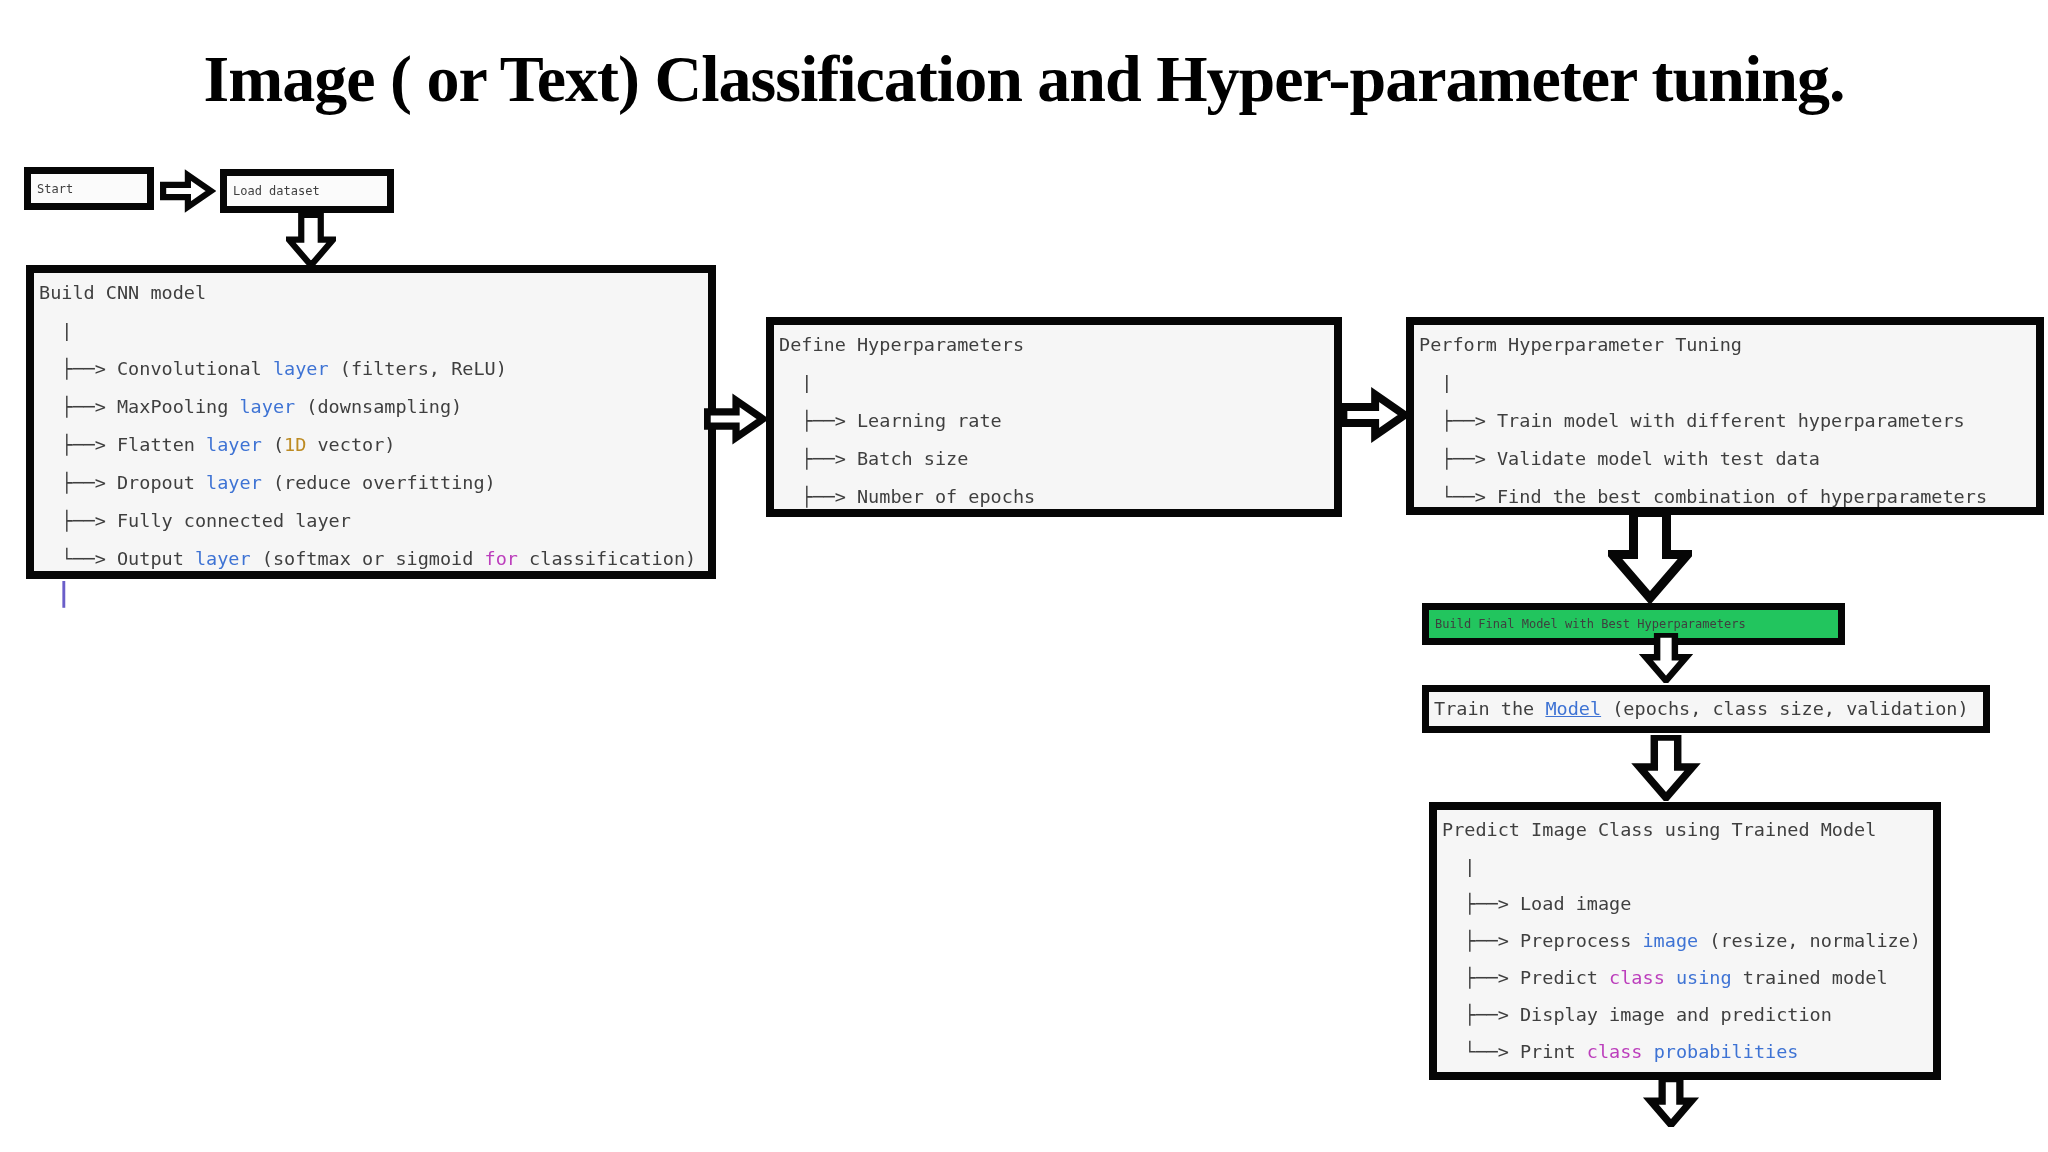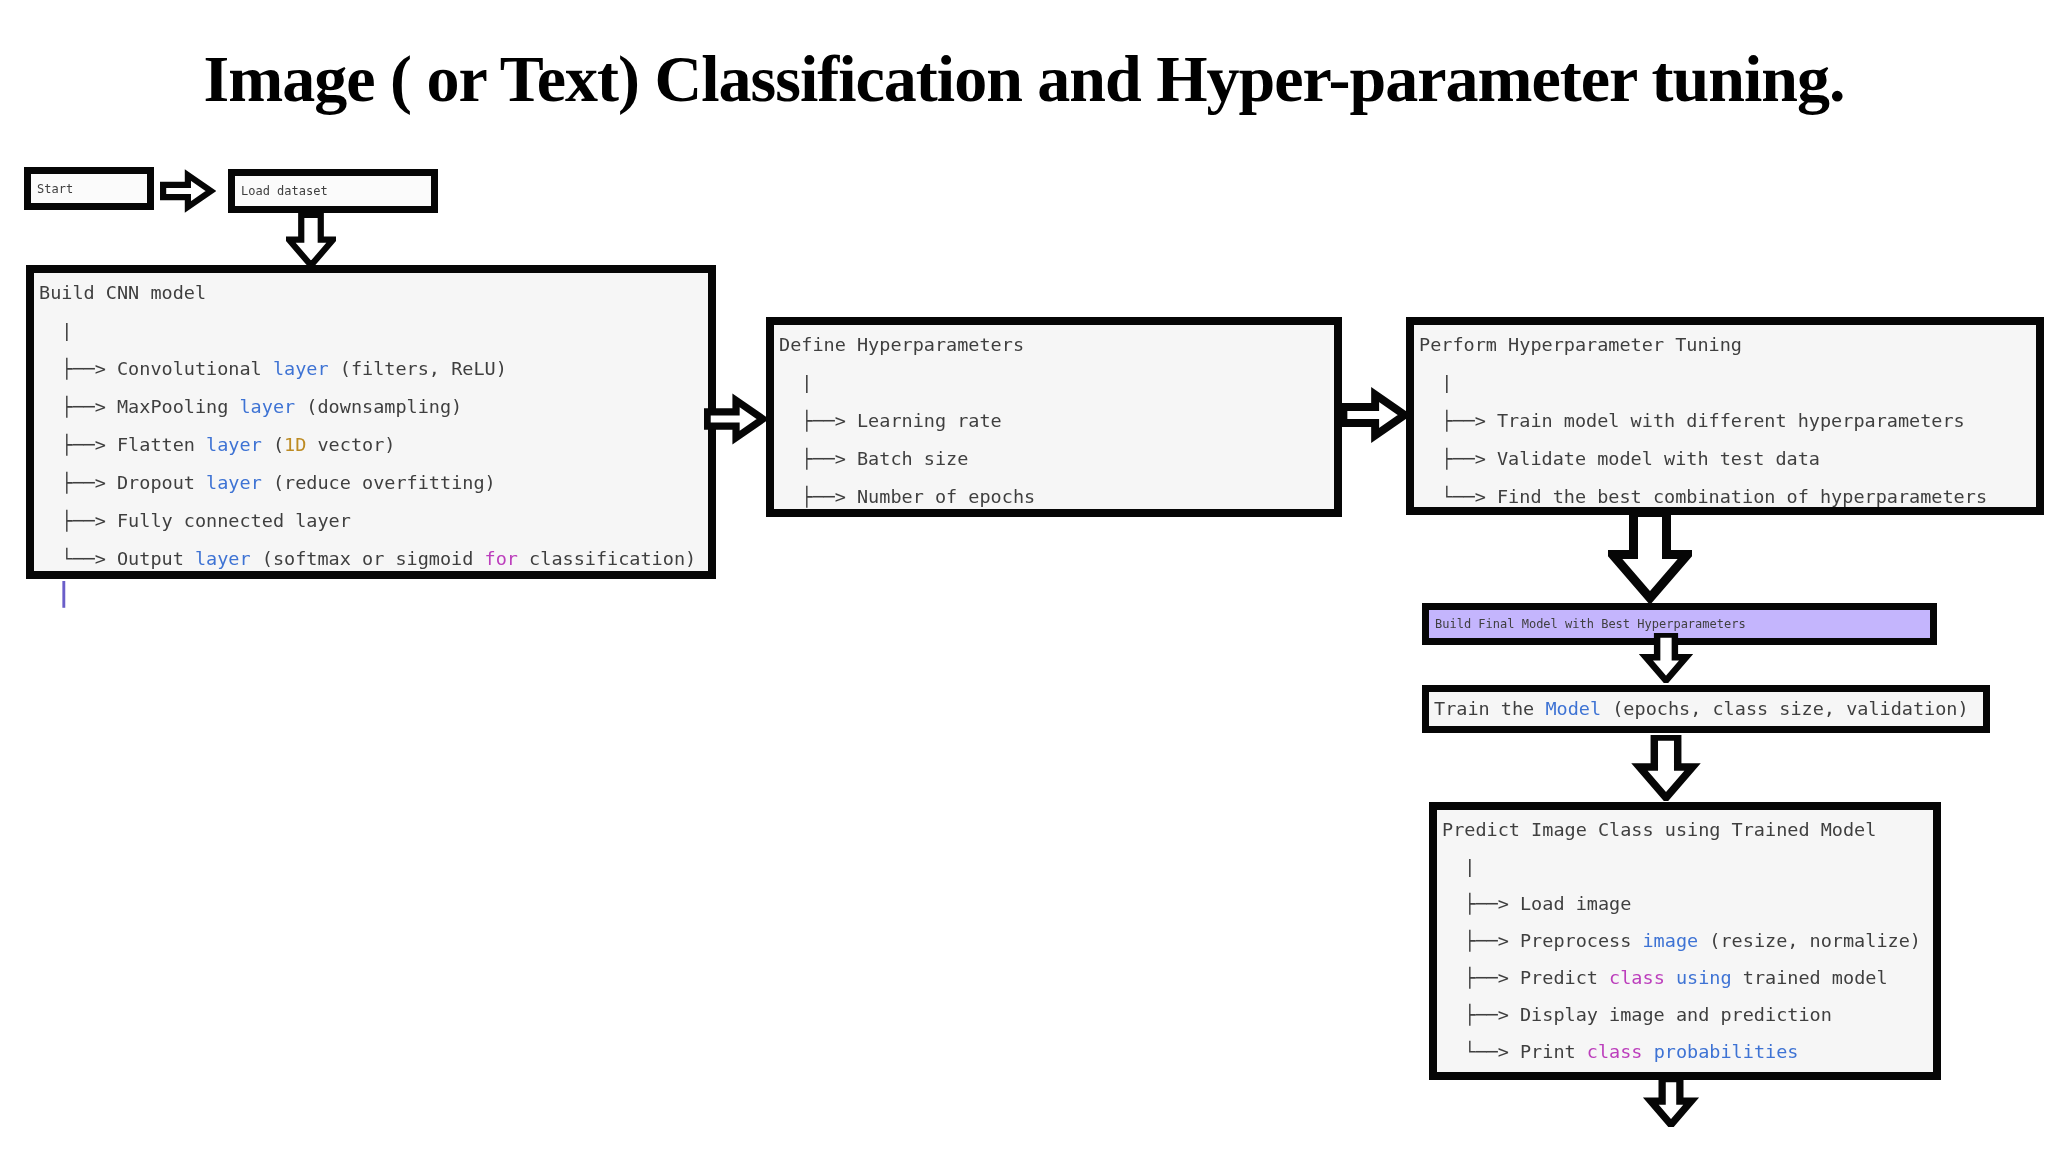--- a/index.html
+++ b/index.html
@@ -29,21 +29,21 @@
   <div class="labelbox" style="left:24px;top:130px;width:130px;height:43px;">
     <span>Start</span>
   </div>
 
   <div class="arrow" style="left:158px;top:131px;">
     <svg width="58" height="46" viewBox="0 0 60 52">
       <path d="M3 19 H31 V8 L57 26 L31 44 V33 H3 Z" fill="#ffffff" stroke="#060606" stroke-width="7"></path>
     </svg>
   </div>
 
-  <div class="labelbox" style="left:228px;top:132px;width:210px;height:44px;">
+  <div class="labelbox" style="left:220px;top:132px;width:174px;height:44px;">
     <span>Load dataset</span>
   </div>
 
   <div class="arrow" style="left:286px;top:176px;">
     <svg width="50" height="55" viewBox="0 0 56 62">
       <path d="M17 2 H39 V30 H53 L28 59 L3 30 H17 Z" fill="#ffffff" stroke="#060606" stroke-width="7"></path>
     </svg>
   </div>
 
   <div class="codebox" style="left:26px;top:228px;width:690px;height:314px;line-height:38px;"><div class="code-line"><span>Build CNN model</span></div><div class="code-line"><span>  |</span></div><div class="code-line"><span>  ├──&gt; Convolutional </span><span style="color: rgb(62, 115, 212);">layer</span><span> (filters, ReLU)</span></div><div class="code-line"><span>  ├──&gt; MaxPooling </span><span style="color: rgb(62, 115, 212);">layer</span><span> (downsampling)</span></div><div class="code-line"><span>  ├──&gt; Flatten </span><span style="color: rgb(62, 115, 212);">layer</span><span> (</span><span style="color: rgb(189, 139, 35);">1D</span><span> vector)</span></div><div class="code-line"><span>  ├──&gt; Dropout </span><span style="color: rgb(62, 115, 212);">layer</span><span> (reduce overfitting)</span></div><div class="code-line"><span>  ├──&gt; Fully connected layer</span></div><div class="code-line"><span>  └──&gt; Output </span><span style="color: rgb(62, 115, 212);">layer</span><span> (softmax or sigmoid </span><span style="color: rgb(188, 62, 188);">for</span><span> classification)</span></div></div>
@@ -65,31 +65,31 @@
   </div>
 
   <div class="codebox" style="left:1406px;top:280px;width:638px;height:198px;line-height:38px;"><div class="code-line"><span>Perform Hyperparameter Tuning</span></div><div class="code-line"><span>  |</span></div><div class="code-line"><span>  ├──&gt; Train model with different hyperparameters</span></div><div class="code-line"><span>  ├──&gt; Validate model with test data</span></div><div class="code-line"><span>  └──&gt; Find the best combination of hyperparameters</span></div></div>
 
   <div class="arrow" style="left:1608px;top:472px;">
     <svg width="84" height="94" viewBox="0 0 56 62">
       <path d="M17 2 H39 V30 H53 L28 59 L3 30 H17 Z" fill="#ffffff" stroke="#060606" stroke-width="6"></path>
     </svg>
   </div>
 
-  <div class="labelbox" style="left:1422px;top:566px;width:515px;height:42px;background:#c4b5fd;">
+  <div class="labelbox" style="left:1422px;top:566px;width:423px;height:42px;background:#22c55e;">
     <span>Build Final Model with Best Hyperparameters</span>
   </div>
 
   <div class="arrow" style="left:1638px;top:596px;">
     <svg width="56" height="50" viewBox="0 0 56 62">
       <path d="M17 2 H39 V30 H53 L28 59 L3 30 H17 Z" fill="#ffffff" stroke="#060606" stroke-width="8"></path>
     </svg>
   </div>
 
-  <div class="codebox" style="left:1422px;top:648px;width:568px;height:48px;line-height:32px;border-width:7px;"><div class="code-line"><span>Train the </span><span style="color: rgb(62, 115, 212);">Model</span><span> (epochs, class size, validation)</span></div></div>
+  <div class="codebox" style="left:1422px;top:648px;width:568px;height:48px;line-height:32px;border-width:7px;"><div class="code-line"><span>Train the </span><span style="color: rgb(62, 115, 212); text-decoration: underline;">Model</span><span> (epochs, class size, validation)</span></div></div>
 
   <div class="arrow" style="left:1630px;top:698px;">
     <svg width="72" height="66" viewBox="0 0 56 62">
       <path d="M17 2 H39 V30 H53 L28 59 L3 30 H17 Z" fill="#ffffff" stroke="#060606" stroke-width="7"></path>
     </svg>
   </div>
 
   <div class="codebox" style="left:1429px;top:765px;width:512px;height:278px;line-height:37px;"><div class="code-line"><span>Predict Image Class using Trained Model</span></div><div class="code-line"><span>  |</span></div><div class="code-line"><span>  ├──&gt; Load image</span></div><div class="code-line"><span>  ├──&gt; Preprocess </span><span style="color: rgb(62, 115, 212);">image</span><span> (resize, normalize)</span></div><div class="code-line"><span>  ├──&gt; Predict </span><span style="color: rgb(188, 62, 188);">class</span><span> </span><span style="color: rgb(62, 115, 212);">using</span><span> trained model</span></div><div class="code-line"><span>  ├──&gt; Display image and prediction</span></div><div class="code-line"><span>  └──&gt; Print </span><span style="color: rgb(188, 62, 188);">class</span><span> </span><span style="color: rgb(62, 115, 212);">probabilities</span></div></div>
 
   <div class="arrow" style="left:1640px;top:1040px;">

